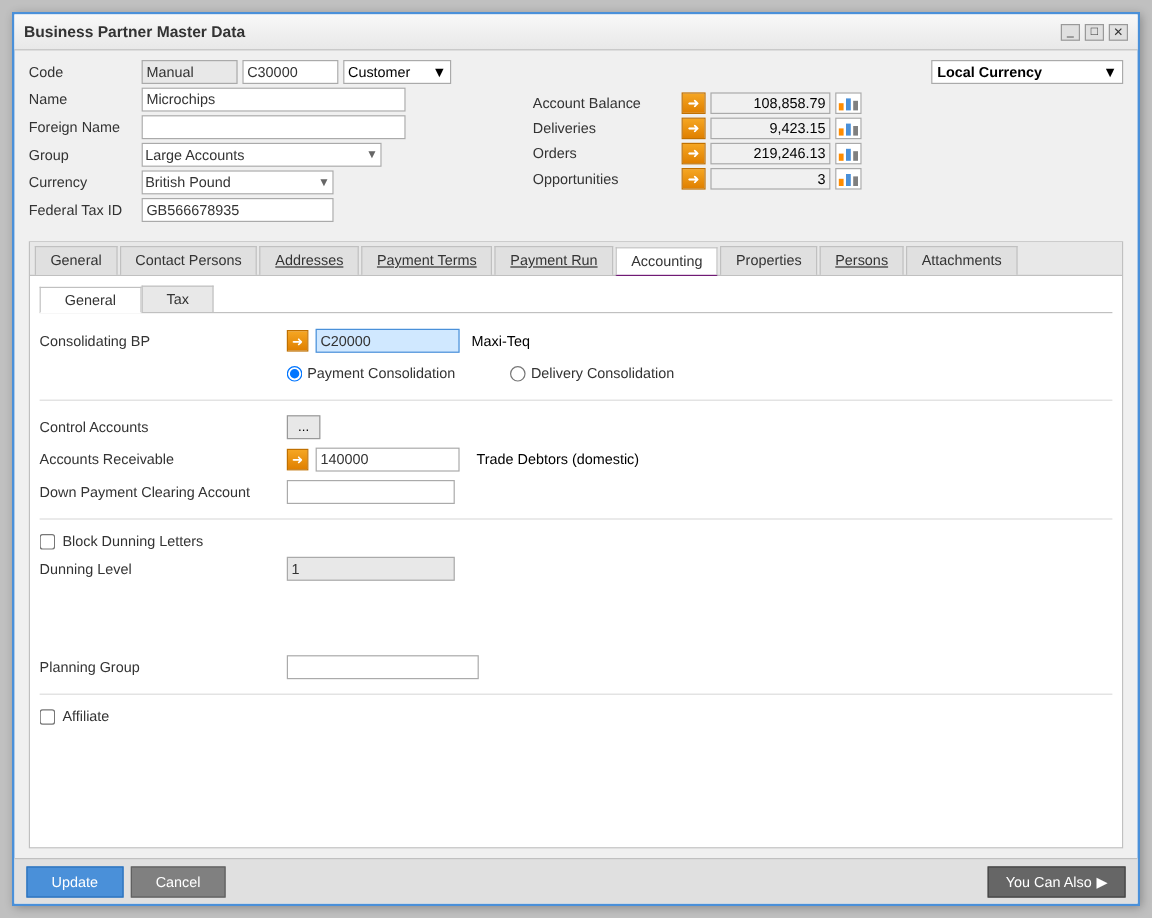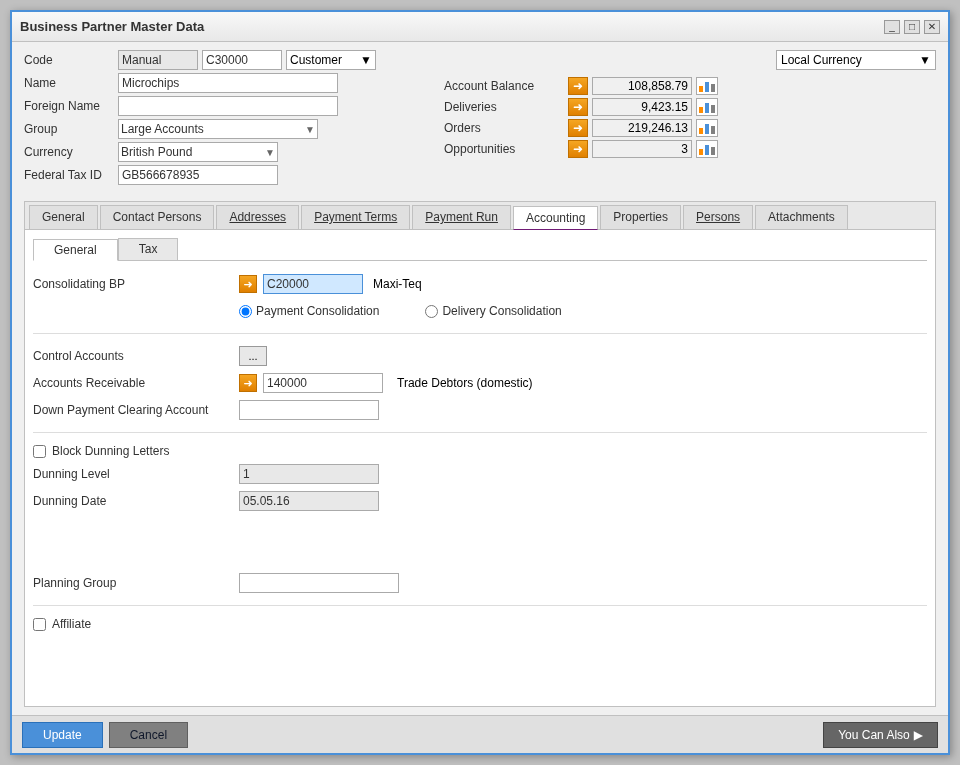--- a/index.html
+++ b/index.html
@@ -19,21 +19,21 @@
     .right-fields { display: flex; flex-direction: column; gap: 3px; flex: 1; padding-left: 20px; }
     
     .field-row { display: flex; align-items: center; gap: 4px; }
     .field-label { width: 90px; color: #333; text-align: left; flex-shrink: 0; }
     .field-input { height: 20px; border: 1px solid #aaa; background: white; padding: 1px 3px; color: #333; }
     .field-input-sm { width: 80px; }
     
     .select-input { height: 20px; border: 1px solid #aaa; background: white; padding: 1px 2px; color: #333; display: flex; align-items: center; justify-content: space-between; cursor: pointer; }
     .select-input .arrow { font-size: 10px; color: #666; }
     .currency-row { display: flex; justify-content: flex-end; margin-bottom: 4px; }
-    .currency-select { width: 160px; height: 20px; border: 1px solid #aaa; background: white; display: flex; align-items: center; justify-content: space-between; padding: 1px 4px; cursor: pointer; }
+    .currency-select { width: 160px; height: 20px; border: 1px solid #aaa; background: white; display: flex; align-items: center; justify-content: space-between; padding: 1px 4px; cursor: pointer; font-weight: bold; }
     
     .balance-row { display: flex; align-items: center; gap: 4px; }
     .balance-label { width: 120px; color: #333; flex-shrink: 0; }
     .arrow-btn { width: 20px; height: 18px; background: linear-gradient(to bottom, #f5a623, #e08000); border: 1px solid #c07000; display: flex; align-items: center; justify-content: center; cursor: pointer; flex-shrink: 0; }
     .balance-value { width: 100px; height: 18px; border: 1px solid #aaa; background: #f0f0f0; text-align: right; padding: 1px 3px; display: flex; align-items: center; justify-content: flex-end; }
     .chart-icon { width: 22px; height: 18px; border: 1px solid #aaa; background: white; display: flex; align-items: flex-end; justify-content: center; gap: 2px; padding: 2px; cursor: pointer; }
     .chart-bar { width: 4px; background: #c0c0c0; }
     .chart-bar-1 { height: 6px; background: #ff8c00; }
     .chart-bar-2 { height: 10px; background: #4a90d9; }
     .chart-bar-3 { height: 8px; background: #808080; }
@@ -68,21 +68,21 @@
     .checkbox-label { color: #333; }
     
     .divider { height: 1px; background: #ddd; margin: 6px 0; }
     
     .btn-dots { width: 28px; height: 20px; border: 1px solid #999; background: #e8e8e8; display: flex; align-items: center; justify-content: center; cursor: pointer; font-size: 11px; }
     
     
     .bottom-bar { background: #e0e0e0; border-top: 1px solid #c0c0c0; padding: 6px 10px; display: flex; align-items: center; justify-content: space-between; height: 38px; }
     .btn { padding: 4px 20px; border: 1px solid; cursor: pointer; font-size: 12px; height: 26px; }
     .btn-update { background: #4a90d9; color: white; border-color: #2a70b9; }
-    .btn-cancel { background: #808080; color: #0f172a; border-color: #606060; }
+    .btn-cancel { background: #808080; color: #ffffff; border-color: #606060; }
     .btn-you-can-also { background: #666; color: white; border-color: #444; padding: 4px 14px; display: flex; align-items: center; gap: 4px; }
     
     .bp-type-select { height: 20px; width: 90px; border: 1px solid #aaa; background: white; display: flex; align-items: center; justify-content: space-between; padding: 0 3px; cursor: pointer; }
   </style>
 </head>
 <body>
 
 <div class="window">
 
   <div class="title-bar">
@@ -228,21 +228,21 @@
           <div class="inner-tab"><span>Tax</span></div>
         </div>
 
         <div class="form-section">
 
           <div class="form-row">
             <span class="form-label">Consolidating BP</span>
             <div class="arrow-btn" style="width:18px;height:18px;">
               <span style="color:white;font-size:11px;">➜</span>
             </div>
-            <input type="text" class="form-input form-input-blue" style="width: 100px;" value="C20000">
+            <input type="text" class="form-input form-input-blue" style="width: 120px;" value="C20000">
             <span style="margin-left:4px;">Maxi-Teq</span>
           </div>
 
           <div class="form-row">
             <span class="form-label"></span>
             <div class="radio-group">
               <input type="radio" name="consolidation" checked="" style="">
               <span class="radio-label">Payment Consolidation</span>
             </div>
             <div style="margin-left: 40px;" class="radio-group">
@@ -278,24 +278,20 @@
           <div class="checkbox-row">
             <input type="checkbox" style="">
             <span class="checkbox-label">Block Dunning Letters</span>
           </div>
 
           <div class="form-row">
             <span class="form-label">Dunning Level</span>
             <input type="text" class="form-input form-input-readonly" style="width: 140px;" value="1" readonly="">
           </div>
 
-          <div class="form-row">
-            <span class="form-label">Dunning Date</span>
-            <input type="text" class="form-input form-input-readonly" style="width: 140px;" value="05.05.16" readonly="">
-          </div>
 
           <div style="height: 50px;"></div>
 
           <div class="form-row">
             <span class="form-label">Planning Group</span>
             <input type="text" class="form-input" style="width: 160px;" value="">
           </div>
 
           <div class="divider"></div>
 

